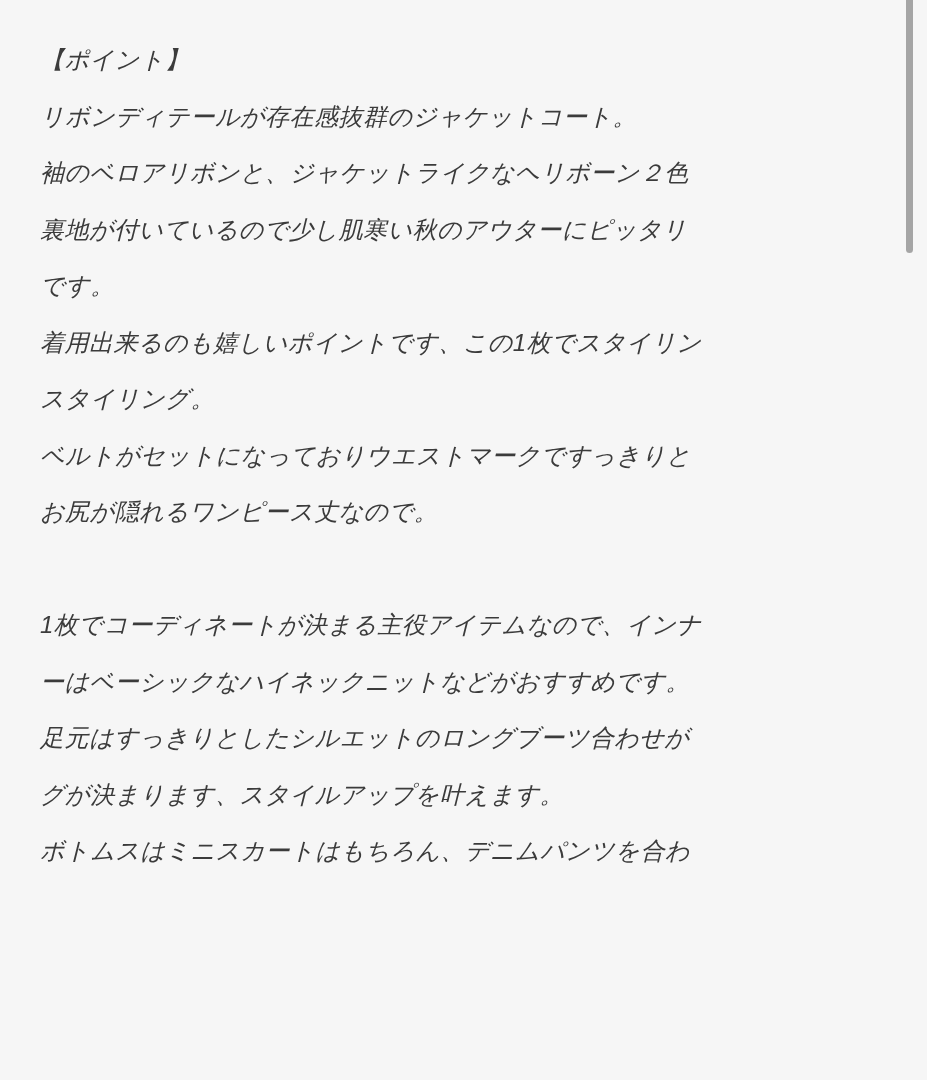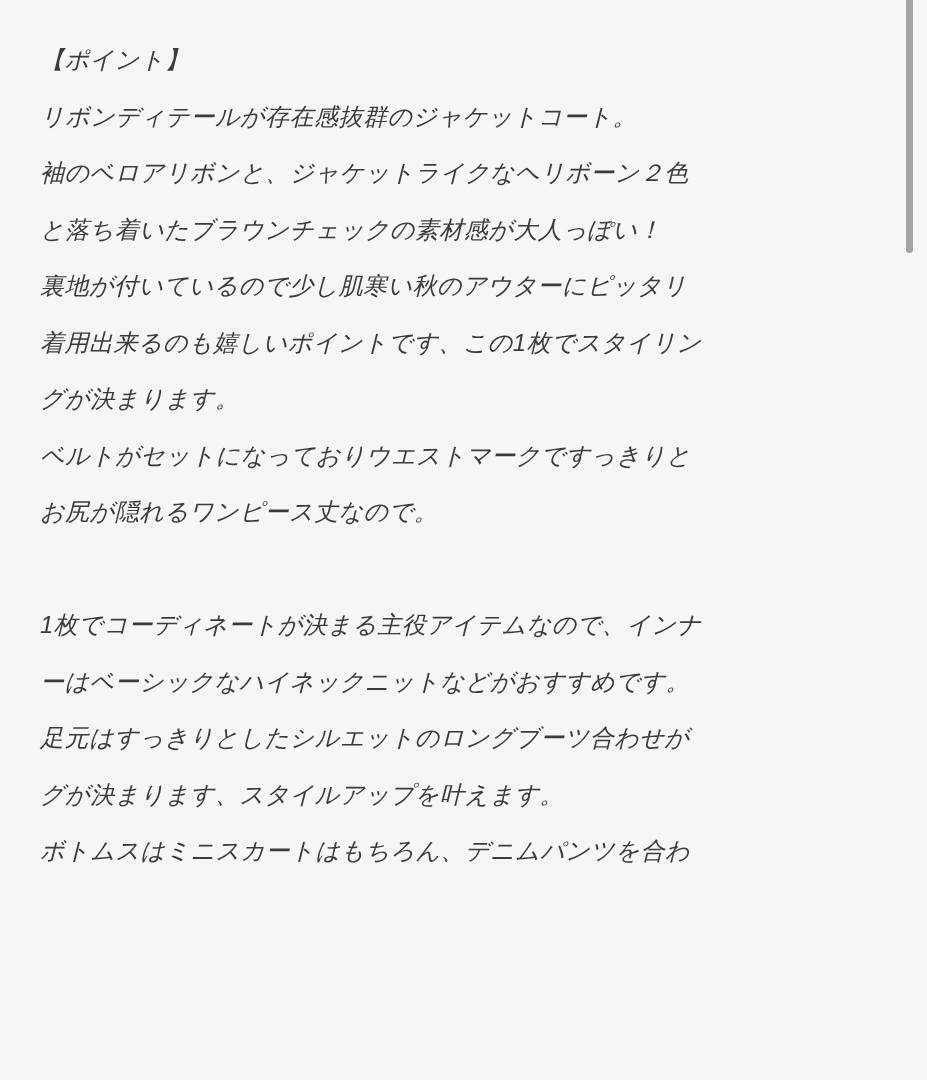--- a/index.html
+++ b/index.html
@@ -46,24 +46,24 @@
 <body>
 
 <div class="page">
 
   <div class="content">
 
     <section class="section-point">
       <div class="line heading">【ポイント】</div>
       <div class="line">リボンディテールが存在感抜群のジャケットコート。</div>
       <div class="line">袖のベロアリボンと、ジャケットライクなヘリボーン２色</div>
-      <div class="line">と落ち着いたブラウンチェックの素材感が大人っぽい！</div>
       <div class="line">裏地が付いているので少し肌寒い秋のアウターにピッタリ</div>
+      <div class="line">です。</div>
       <div class="line">着用出来るのも嬉しいポイントです、この1枚でスタイリン</div>
-      <div class="line">グが決まります。</div>
+      <div class="line">スタイリング。</div>
       <div class="line">ベルトがセットになっておりウエストマークですっきりと</div>
       <div class="line">お尻が隠れるワンピース丈なので。</div>
     </section>
 
     <section class="section-styling">
       <div class="line">1枚でコーディネートが決まる主役アイテムなので、インナ</div>
       <div class="line">ーはベーシックなハイネックニットなどがおすすめです。</div>
       <div class="line">足元はすっきりとしたシルエットのロングブーツ合わせが</div>
       <div class="line">グが決まります、スタイルアップを叶えます。</div>
       <div class="line">ボトムスはミニスカートはもちろん、デニムパンツを合わ</div>

